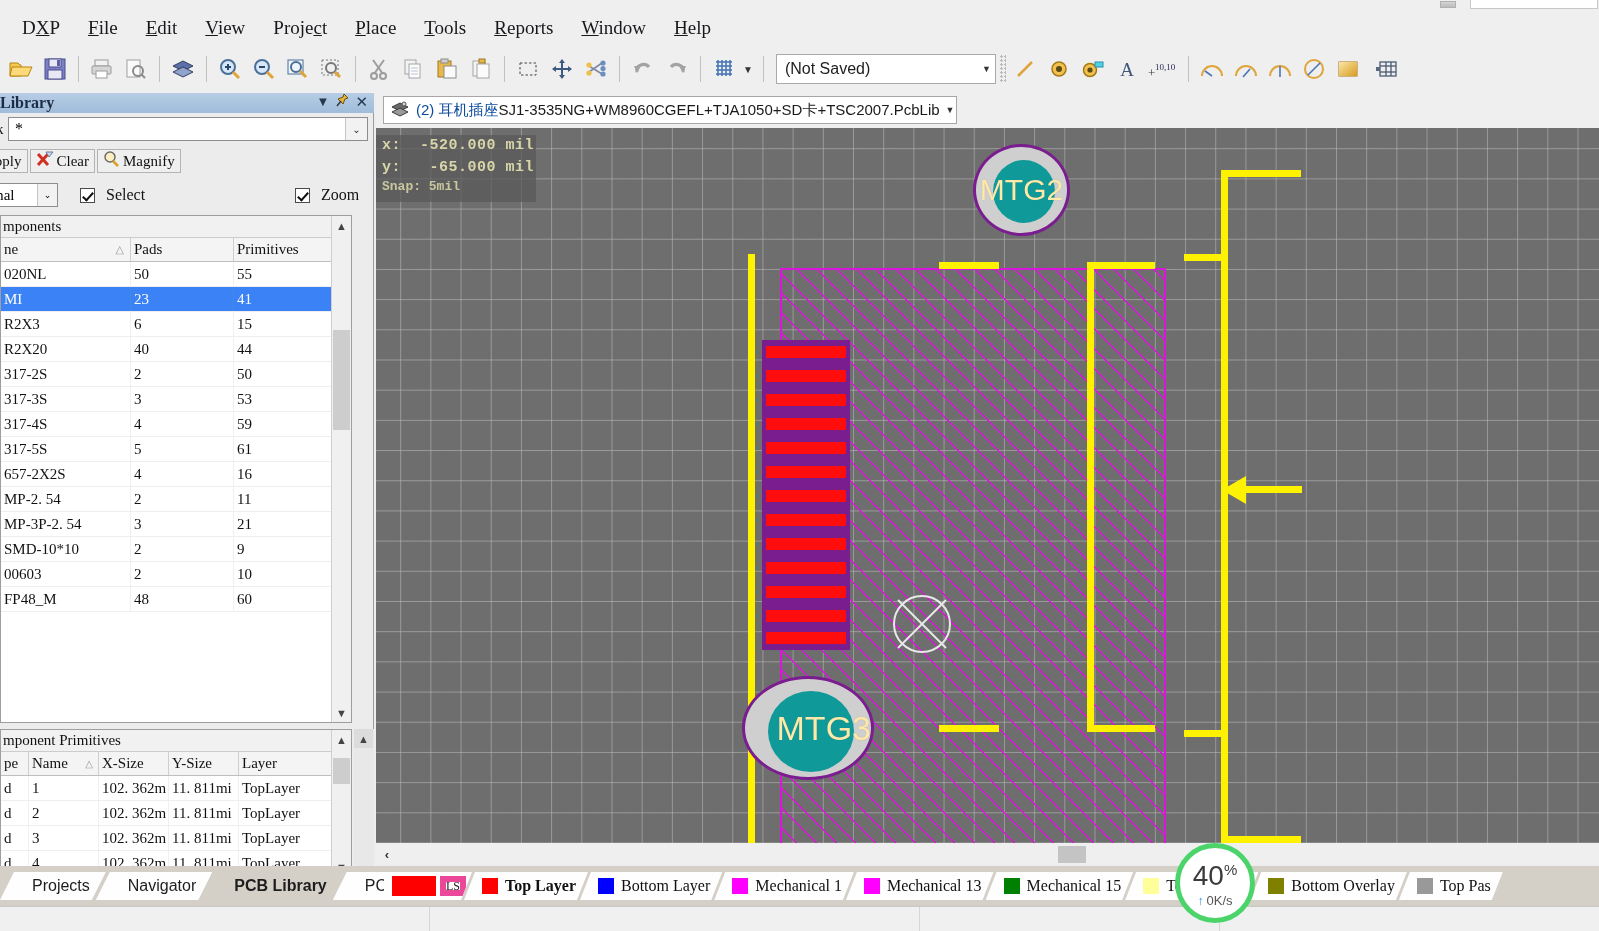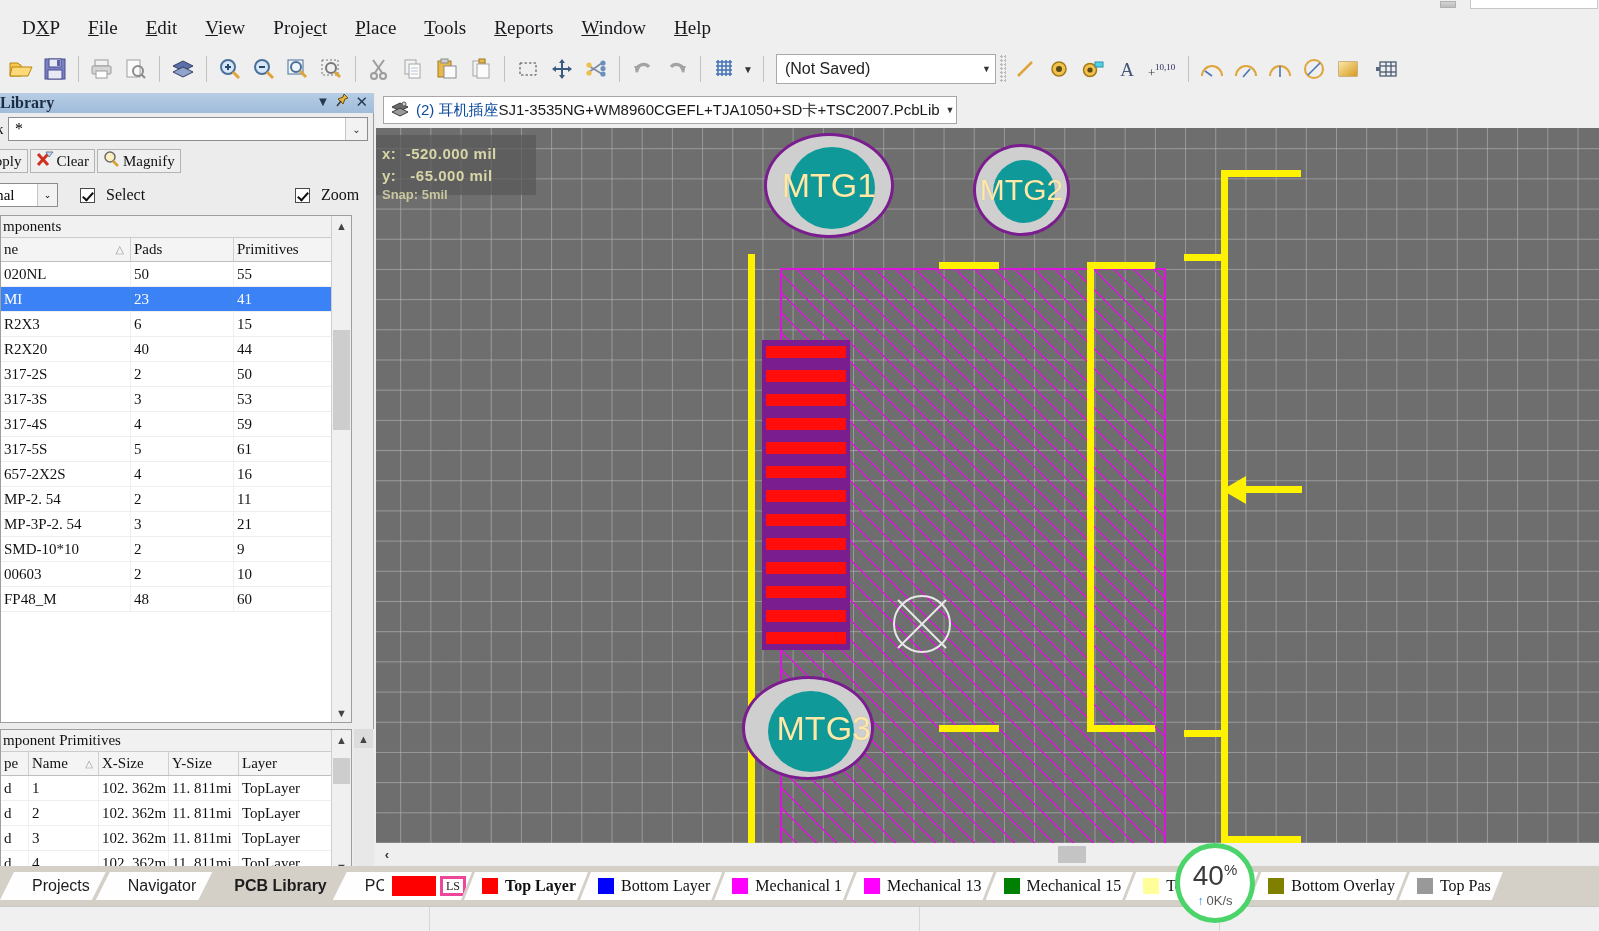--- a/index.html
+++ b/index.html
@@ -242,24 +242,24 @@
     position: absolute; left: 376px; top: 128px; width: 1223px; height: 715px;
     background: #6e6e6e;
     background-image:
       linear-gradient(to right, rgba(190,190,190,0.55) 1px, transparent 1px),
       linear-gradient(to bottom, rgba(190,190,190,0.55) 1px, transparent 1px);
     background-size: 30.2px 30.2px;
     background-position: -6px -10px;
     overflow: hidden;
   }
   #coordbox {
-    position: absolute; left: 0px; top: 7px; width: 160px; height: 60px;
+    position: absolute; left: 0px; top: 7px; width: 160px; height: 67px;
     background: rgba(90,90,90,0.75);
-    font-family: Liberation Sans, sans-serif;
-    padding: 8px 0 0 6px;
+    font-family: Liberation Mono, monospace;
+    padding: 0 0 0 6px;
   }
   #coordbox .cl {
     color: #d8d6a8; font-size: 15px; font-weight: bold; line-height: 22px;
     letter-spacing: 0.5px; white-space: pre;
   }
   #coordbox .snap {
     color: #c9c7a0; font-size: 13px; font-weight: bold; line-height: 16px;
   }
 
   
@@ -348,21 +348,21 @@
   }
   .ltab.bold { font-weight: bold; }
   .lswatch { width: 16px; height: 16px; display: inline-block; }
   .ls-first {
     height: 28px; background: #fefefe; display: flex; align-items: center;
     padding: 0 6px 0 8px; gap: 4px; margin-right: -8px; position: relative;
     clip-path: polygon(0 0, 100% 0, calc(100% - 11px) 100%, 0 100%);
   }
   .ls-first .big { width: 44px; height: 20px; background: #ff0000; }
   .ls-first .lsbox {
-    width: 26px; height: 20px; border: 3px solid #ec4899; background: #fdfdfd;
+    width: 26px; height: 20px; border: 6px solid #ec4899; background: #fdfdfd;
     font-family: "Liberation Serif", serif; font-size: 12px;
     display: flex; align-items: center; justify-content: center; color: #222;
   }
 
   
   #speed-badge {
     position: absolute; left: 1175px; top: 843px; width: 80px; height: 80px;
     border-radius: 50%;
     background: #ffffff;
     border: 5px solid #4bd46a;
@@ -979,24 +979,20 @@
   <div class="yl" style="left:845px; top:708px; width:80px; height:7px;"></div>
   <div class="yl" style="left:808px; top:126px; width:44px; height:7px;"></div>
   <div class="yl" style="left:808px; top:602px; width:44px; height:7px;"></div>
   <div style="position:absolute;left:846px;top:345px;width:80px;height:34px;">
     <svg width="80" height="34" viewBox="0 0 80 34">
         <polygon points="0,17 24,3 24,31" fill="#fff200"></polygon>
         <rect x="20" y="13" width="60" height="7" fill="#fff200"></rect>
       </svg>
   </div>
 
-  <div class="mtg" style="left:388px; top:5px; width:130px; height:105px;">
-    <span class="hole" style="left:22px;top:11px;width:86px;height:82px;"></span>
-    <span class="lbl">MTG1</span>
-  </div>
   <div class="mtg" style="left:597px; top:16px; width:97px; height:92px;">
     <span class="hole" style="left:17px;top:13px;width:62px;height:63px;"></span>
     <span class="lbl" style="font-size:30px;">MTG2</span>
   </div>
   <div class="mtg" style="left:366px; top:548px; width:132px; height:104px;justify-content:flex-end;">
     <span class="hole" style="left:23px;top:12px;width:86px;height:81px;"></span>
     <span class="lbl">MTG3</span>
   </div>
 </div>
 

